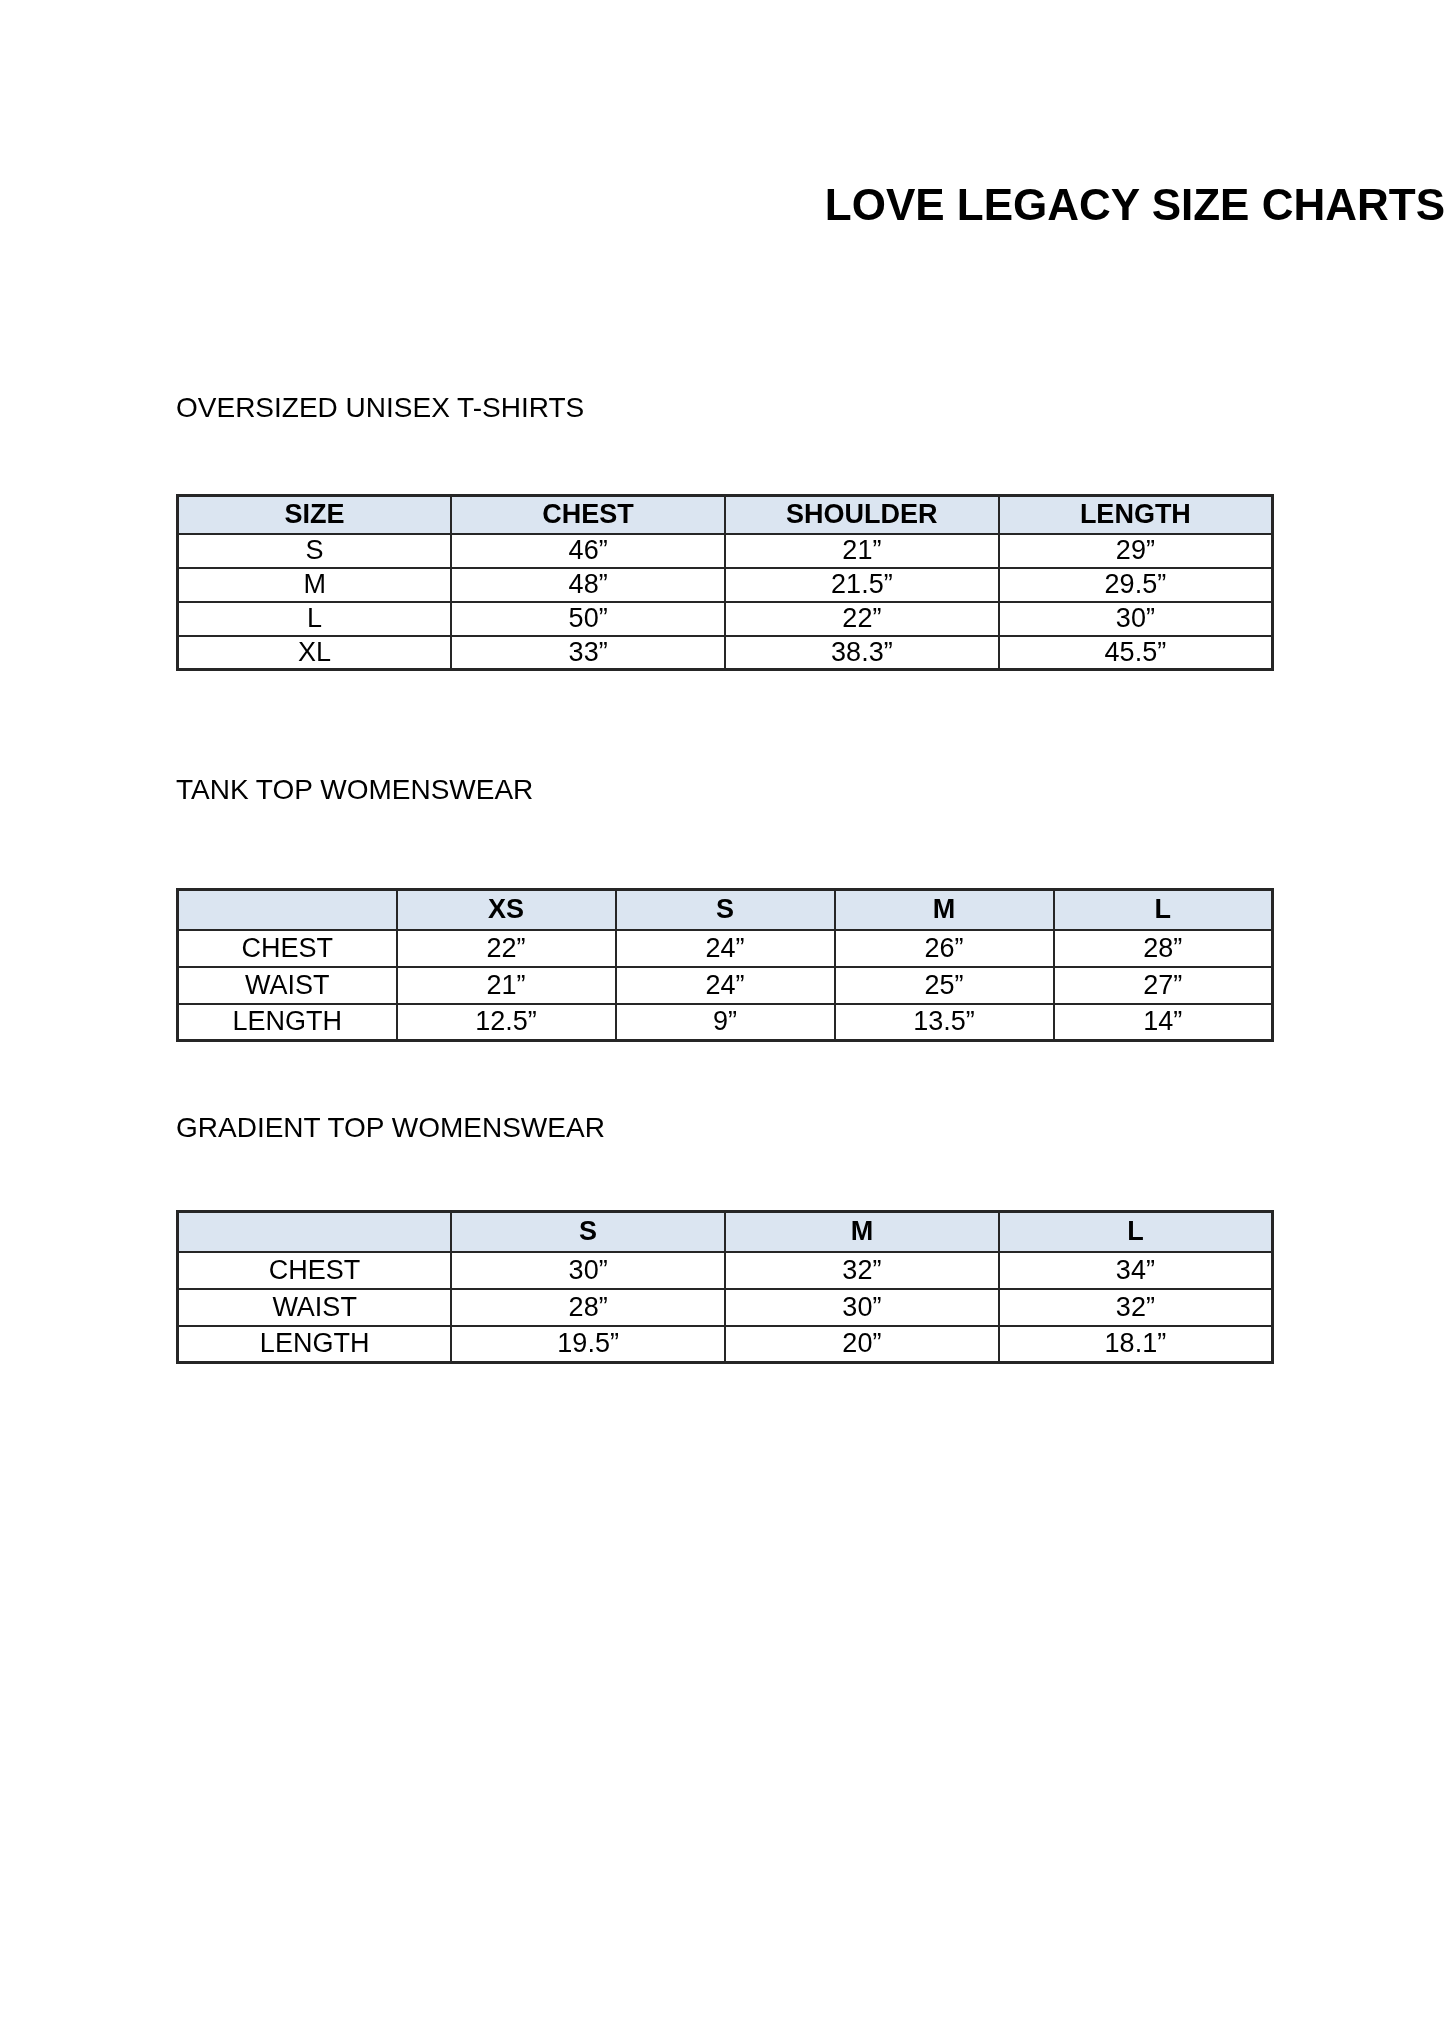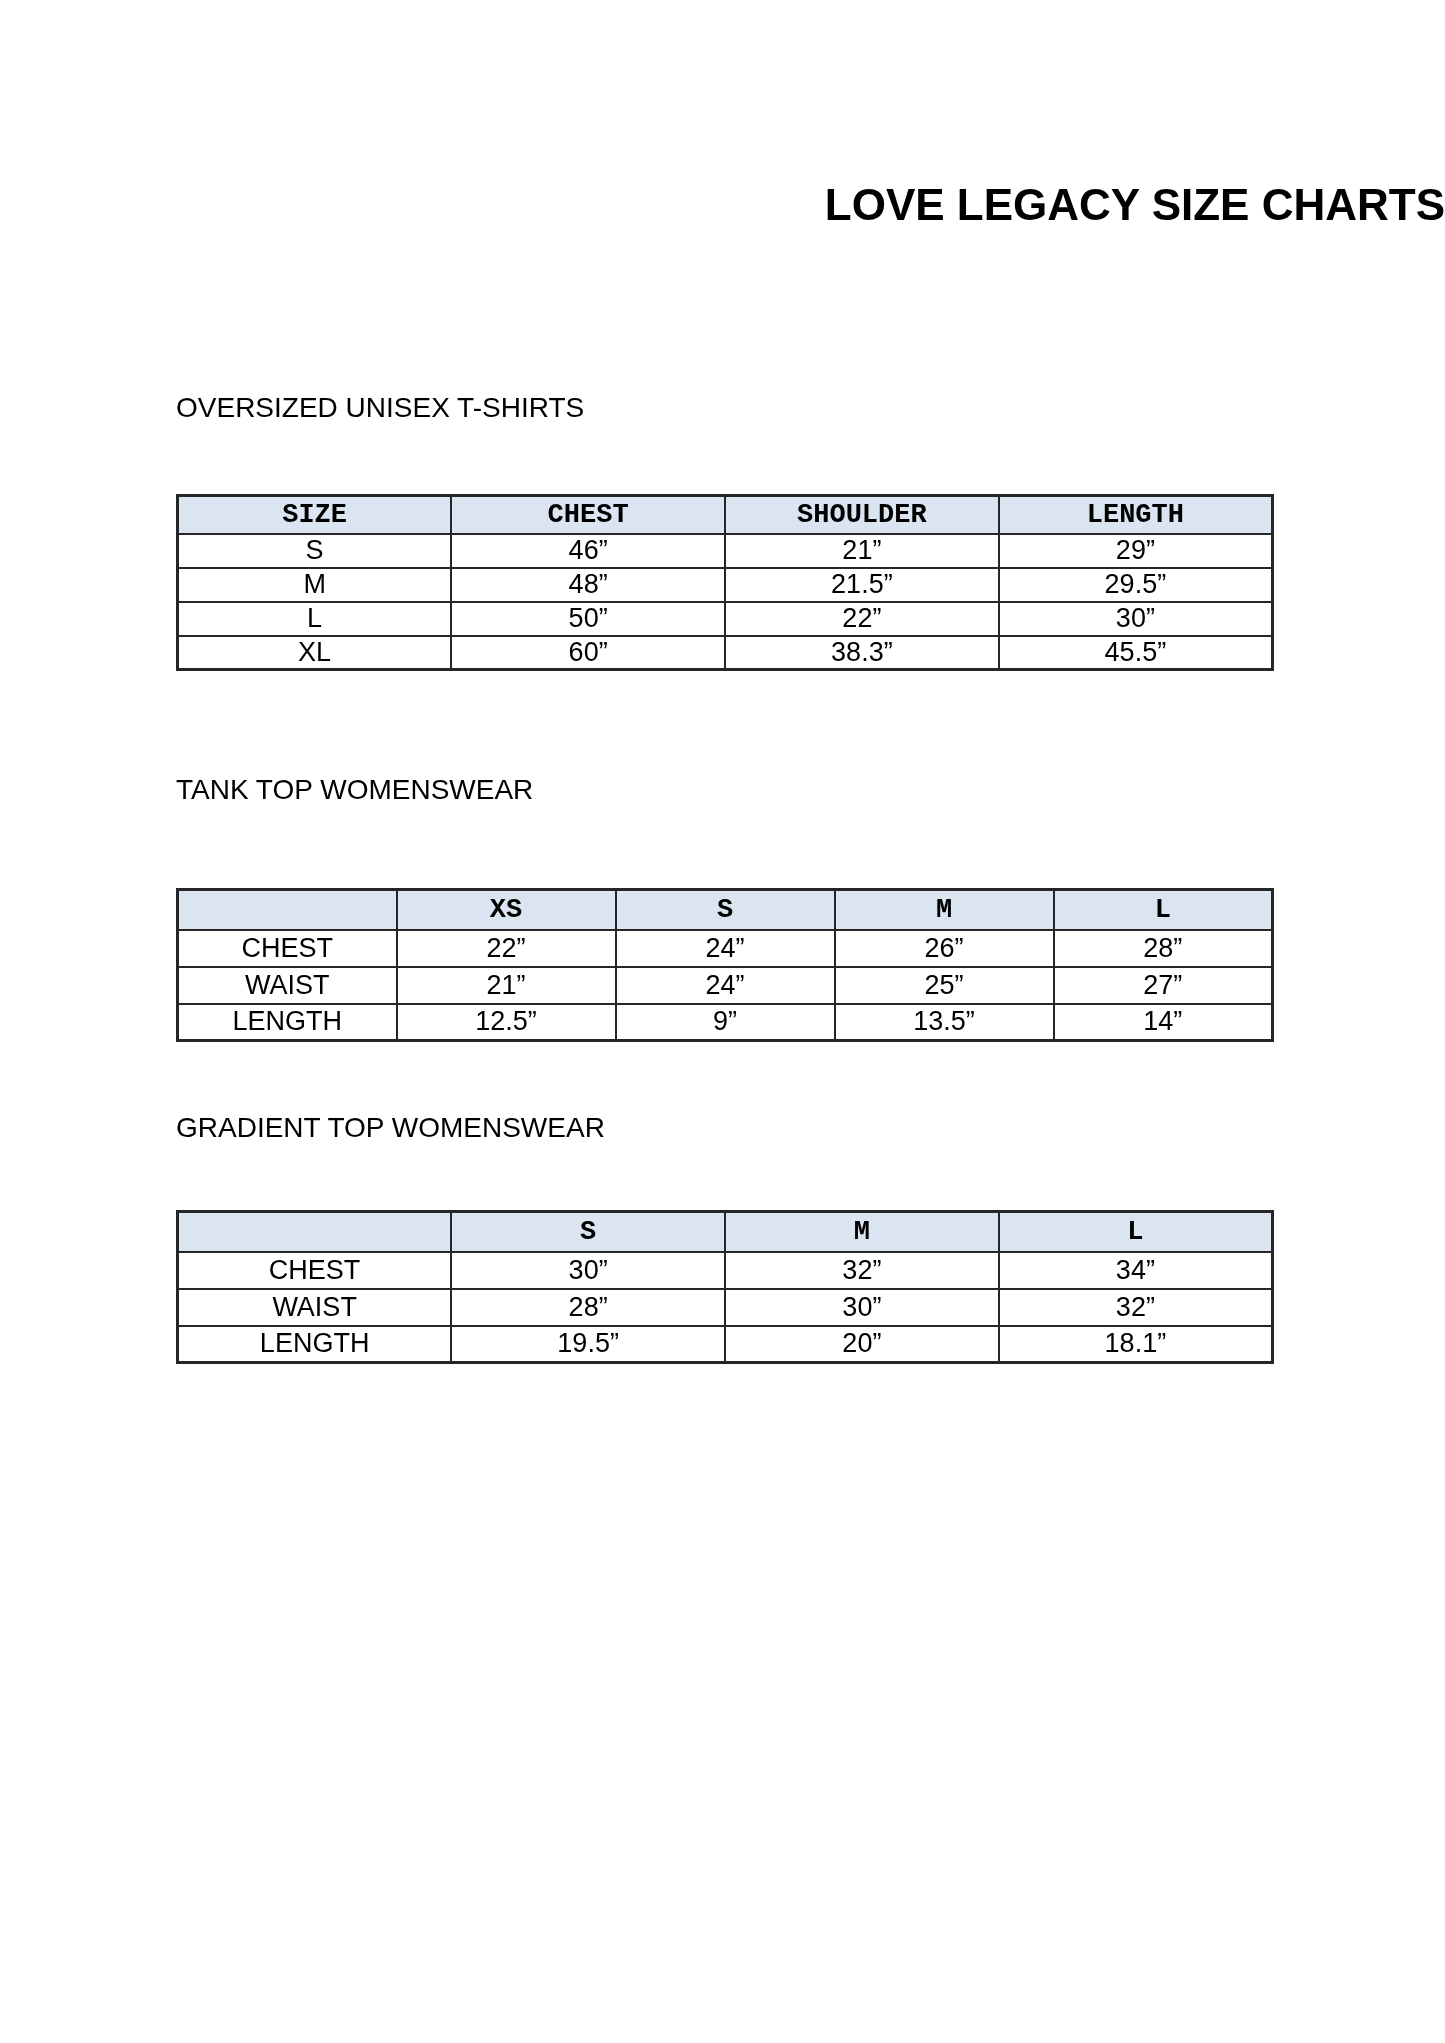--- a/index.html
+++ b/index.html
@@ -43,21 +43,20 @@
   th, td {
     border: 2px solid #262626;
     text-align: center;
     vertical-align: middle;
     font-size: 27px;
     padding: 0;
   }
   th {
     background: #dbe5f1;
     font-weight: bold;
-    font-family: Liberation Mono, monospace;
   }
   .tbl-1 th { height: 38px; }
   .tbl-1 td { height: 34px; }
   .tbl-2 th, .tbl-3 th { height: 40px; }
   .tbl-2 td, .tbl-3 td { height: 37px; }
 </style>
 </head>
 <body>
 
 <h1 class="page-title">LOVE LEGACY SIZE CHARTS</h1>
@@ -88,21 +87,21 @@
           <td>29.5”</td>
         </tr>
         <tr>
           <td>L</td>
           <td>50”</td>
           <td>22”</td>
           <td>30”</td>
         </tr>
         <tr>
           <td>XL</td>
-          <td>60”</td>
+          <td>33”</td>
           <td>38.3”</td>
           <td>45.5”</td>
         </tr>
       </tbody>
     </table>
 </div>
 
 <h2 class="section-heading heading-2">TANK TOP WOMENSWEAR</h2>
 
 <div class="tbl-wrap tbl-2">

